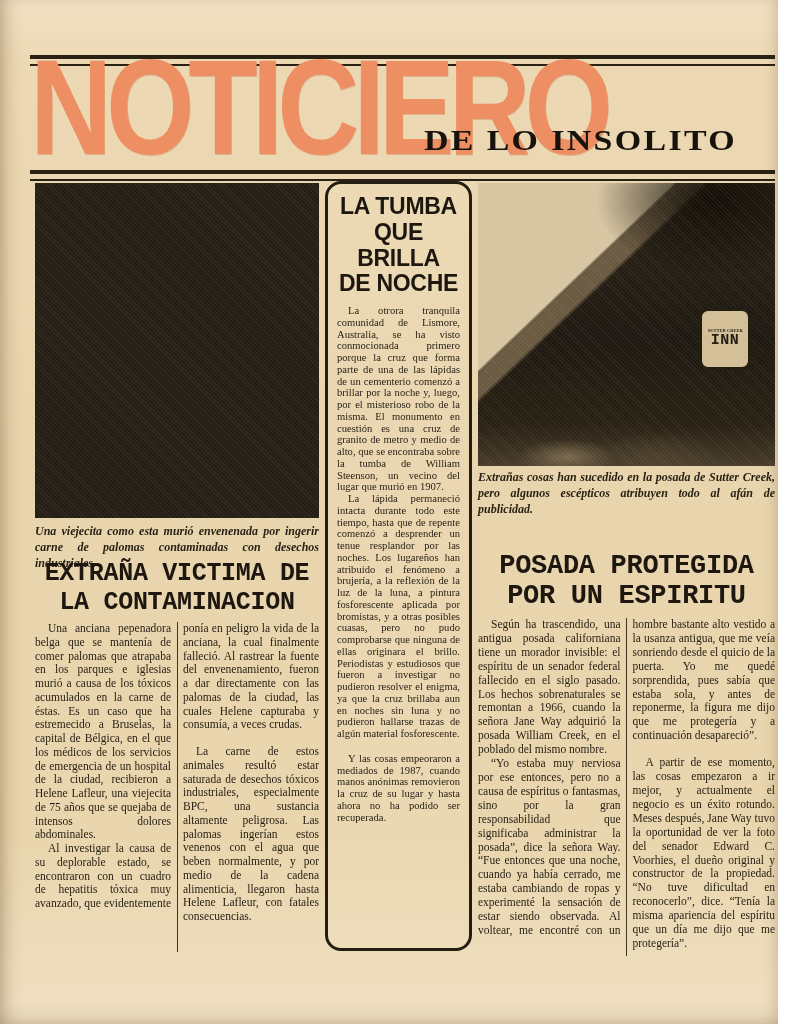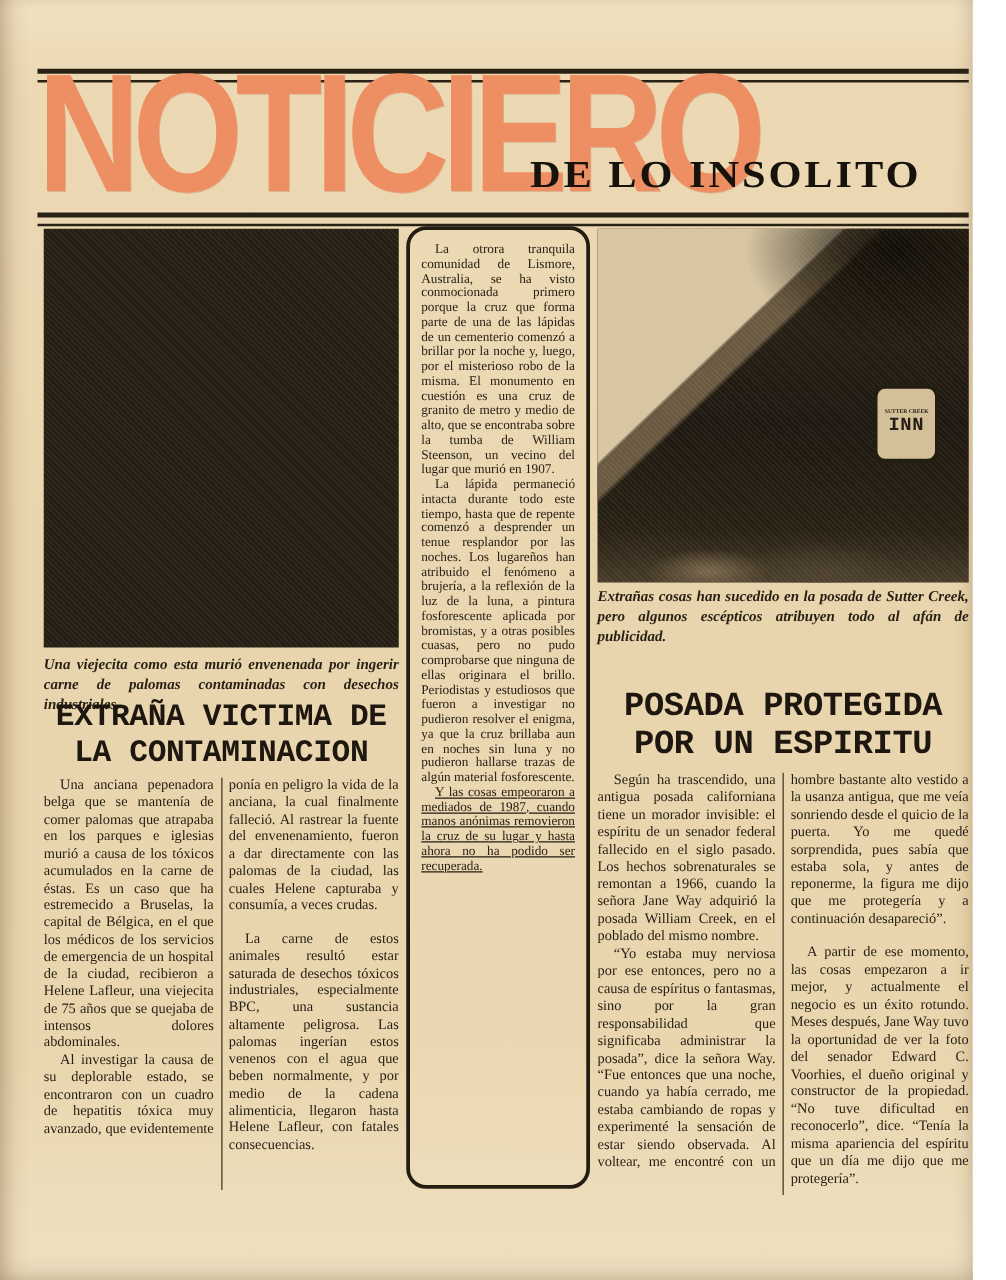--- a/index.html
+++ b/index.html
@@ -88,21 +88,21 @@
     border:3px solid #241d12;border-radius:16px;
     padding:10px 9px 8px 9px;background:rgba(240,225,190,.25);
   }
   .headline-center{
     font-family:"Liberation Sans", sans-serif;font-weight:bold;text-align:center;
     font-size:23px;line-height:1.12;letter-spacing:-.3px;color:#1d1710;
     white-space:pre-line;margin-bottom:8px;
   }
   .center-box .ctext{font-size:10.6px;line-height:11.75px;text-align:justify;}
   .center-box .ctext p{margin:0;text-indent:11px;}
-  .center-box .ctext p.gap{margin-top:0;text-decoration:underline;}
+  .center-box .ctext p.gap{margin-top:13px;}
 </style>
 </head>
 <body>
 
 <div class="page">
 
   <div class="abs double-rule" style="left:30px;top:55px;width:745px;"></div>
   <div class="abs masthead-title">NOTICIERO</div>
   <div class="abs masthead-sub">DE LO INSOLITO</div>
   <div class="abs double-rule" style="left:30px;top:170px;width:745px;"></div>
@@ -111,20 +111,24 @@
   <div class="abs caption caption-left">Una viejecita como esta murió envenenada por ingerir carne de palomas contaminadas con desechos industriales.</div>
   <div class="abs headline headline-left">EXTRAÑA VICTIMA DE
 LA CONTAMINACION</div>
   <div class="abs article article-left">
     <p>Una anciana pepenadora belga que se mantenía de comer palomas que atrapaba en los parques e iglesias murió a causa de los tóxicos acumulados en la carne de éstas. Es un caso que ha estremecido a Bruselas, la capital de Bélgica, en el que los médicos de los servicios de emergencia de un hospital de la ciudad, recibieron a Helene Lafleur, una viejecita de 75 años que se quejaba de intensos dolores abdominales.</p>
     <p>Al investigar la causa de su deplorable estado, se encontraron con un cuadro de hepatitis tóxica muy avanzado, que evidentemente ponía en peligro la vida de la anciana, la cual finalmente falleció. Al rastrear la fuente del envenenamiento, fueron a dar directamente con las palomas de la ciudad, las cuales Helene capturaba y consumía, a veces crudas.</p>
     <p class="gap">La carne de estos animales resultó estar saturada de desechos tóxicos industriales, especialmente BPC, una sustancia altamente peligrosa. Las palomas ingerían estos venenos con el agua que beben normalmente, y por medio de la cadena alimenticia, llegaron hasta Helene Lafleur, con fatales consecuencias.</p>
   </div>
 
   <div class="abs center-box">
+    <div class="headline-center">LA TUMBA
+QUE
+BRILLA
+DE NOCHE</div>
     <div class="ctext">
       <p>La otrora tranquila comunidad de Lismore, Australia, se ha visto conmocionada primero porque la cruz que forma parte de una de las lápidas de un cementerio comenzó a brillar por la noche y, luego, por el misterioso robo de la misma. El monumento en cuestión es una cruz de granito de metro y medio de alto, que se encontraba sobre la tumba de William Steenson, un vecino del lugar que murió en 1907.</p>
       <p>La lápida permaneció intacta durante todo este tiempo, hasta que de repente comenzó a desprender un tenue resplandor por las noches. Los lugareños han atribuido el fenómeno a brujería, a la reflexión de la luz de la luna, a pintura fosforescente aplicada por bromistas, y a otras posibles cuasas, pero no pudo comprobarse que ninguna de ellas originara el brillo. Periodistas y estudiosos que fueron a investigar no pudieron resolver el enigma, ya que la cruz brillaba aun en noches sin luna y no pudieron hallarse trazas de algún material fosforescente.</p>
       <p class="gap">Y las cosas empeoraron a mediados de 1987, cuando manos anónimas removieron la cruz de su lugar y hasta ahora no ha podido ser recuperada.</p>
     </div>
   </div>
 
   <div class="abs photo photo-right">
     <div class="inn-sign">
       <div class="sign-top">SUTTER CREEK</div>

